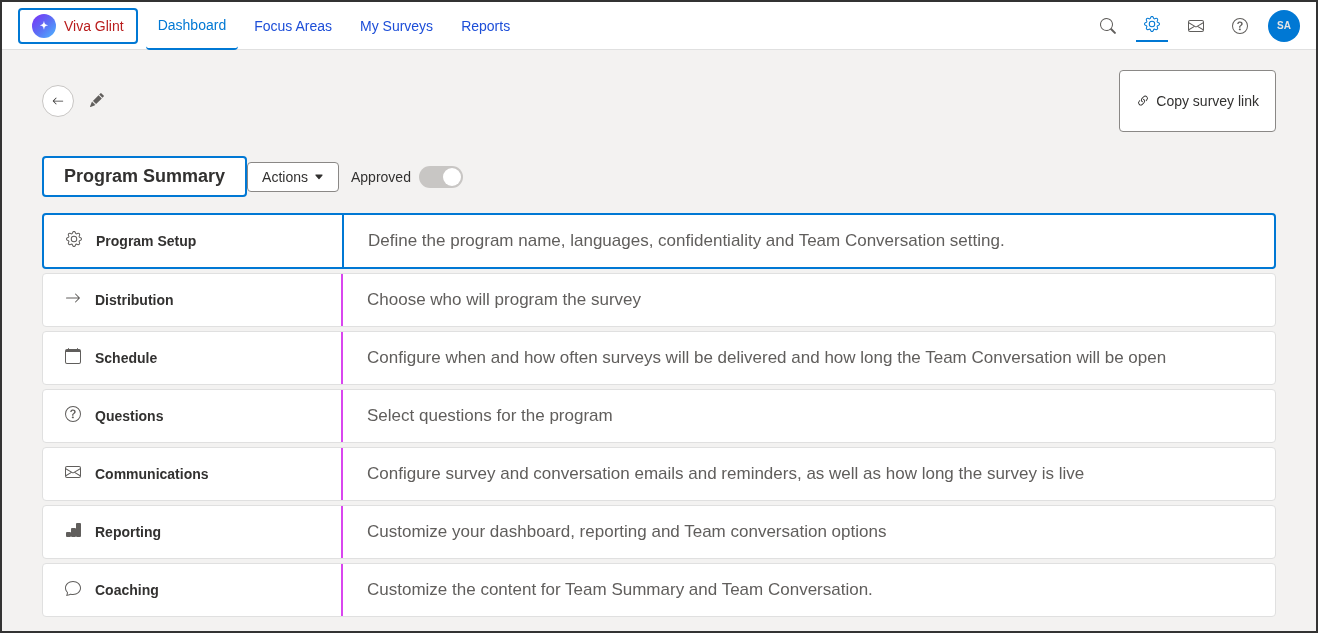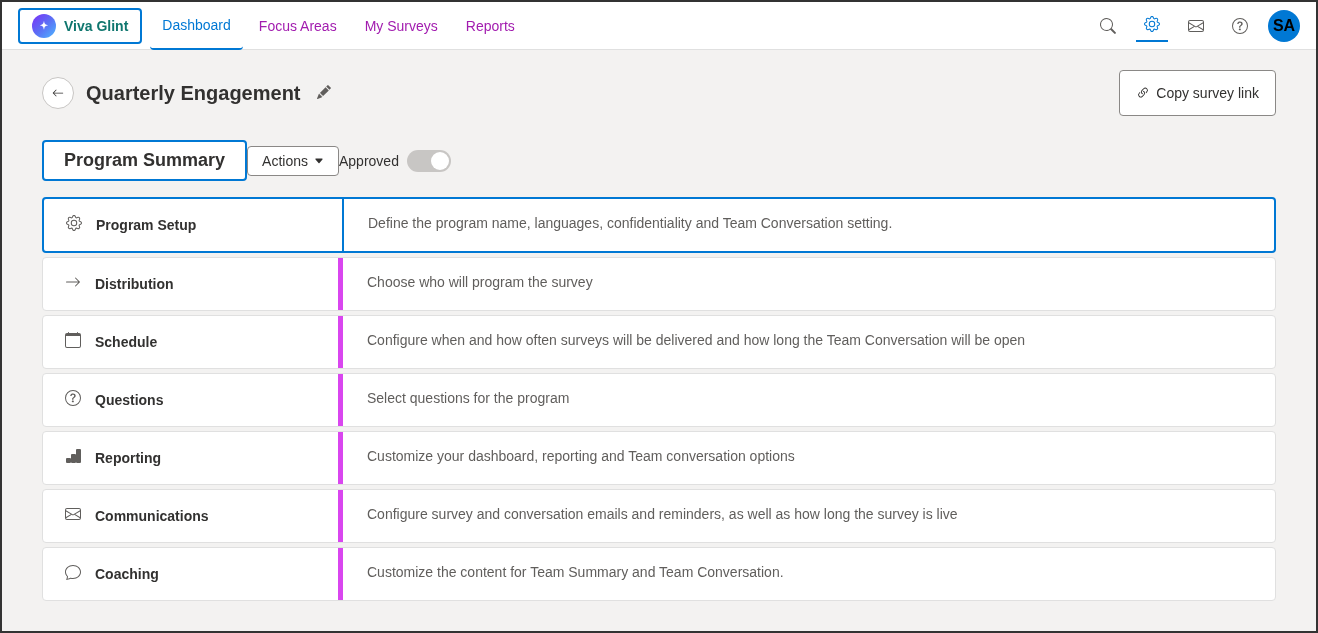--- a/index.html
+++ b/index.html
@@ -40,34 +40,34 @@
       align-items: center;
       justify-content: center;
     }
     .brand-logo span {
       color: white;
       font-size: 10px;
       font-weight: bold;
     }
     .brand-name {
       font-size: 14px;
-      font-weight: 700;
-      color: #0f766e;
+      font-weight: 400;
+      color: #b91c1c;
     }
     .nav-items {
       display: flex;
       align-items: center;
       margin-left: 8px;
       gap: 4px;
       justify-content: space-between;
     }
     .nav-item {
       padding: 4px 12px;
       font-size: 14px;
-      color: #a21caf;
+      color: #1d4ed8;
       cursor: pointer;
       border-radius: 4px;
       height: 48px;
       display: flex;
       align-items: center;
     }
     .nav-item.active {
       color: #0078d4;
       border-bottom: 2px solid #0078d4;
     }
@@ -97,22 +97,22 @@
       padding-bottom: 2px;
     }
     .avatar {
       width: 32px;
       height: 32px;
       background: #0078d4;
       border-radius: 50%;
       display: flex;
       align-items: center;
       justify-content: center;
-      color: #000000;
-      font-size: 16px;
+      color: #e5e5e5;
+      font-size: 10px;
       font-weight: 600;
       cursor: pointer;
     }
 
     
     .content-area {
       background: #f3f2f1;
       padding: 20px 40px;
       height: calc(633px - 48px);
       overflow-y: auto;
@@ -153,21 +153,21 @@
       border: none;
       cursor: pointer;
       color: #605e5c;
       font-size: 14px;
       padding: 4px;
     }
     .copy-link-btn {
       display: flex;
       align-items: center;
       gap: 6px;
-      padding: 14px 16px;
+      padding: 22px 16px;
       border: 1px solid #8a8886;
       border-radius: 4px;
       background: #fff;
       cursor: pointer;
       font-size: 14px;
       color: #323130;
     }
 
     
     .section-header {
@@ -183,20 +183,21 @@
       background: #fff;
     }
     .section-title {
       font-size: 18px;
       font-weight: 600;
       color: #323130;
     }
     .section-controls {
       display: flex;
       align-items: center;
+      gap: 12px;
     }
     .actions-btn {
       display: flex;
       align-items: center;
       gap: 6px;
       padding: 6px 14px;
       border: 1px solid #8a8886;
       border-radius: 4px;
       background: #fff;
       cursor: pointer;
@@ -251,39 +252,39 @@
     .menu-item.selected {
       border: 2px solid #0078d4;
     }
     .menu-item-left {
       display: flex;
       align-items: center;
       gap: 12px;
       width: 300px;
       min-width: 300px;
       padding: 16px 20px;
-      border-right: 5px solid #d946ef;
+      border-right: 2px solid #d946ef;
     }
     .menu-item.selected .menu-item-left {
       border-right: 2px solid #0078d4;
     }
     .menu-item-icon {
       color: #605e5c;
       font-size: 16px;
       width: 20px;
       text-align: center;
       flex-shrink: 0;
     }
     .menu-item-label {
       font-size: 14px;
       font-weight: 600;
       color: #323130;
     }
     .menu-item-desc {
-      font-size: 14px;
+      font-size: 17px;
       color: #605e5c;
       padding: 16px 24px;
       flex: 1;
     }
   </style>
 </head>
 <body>
 
 <nav class="top-nav">
   <div class="brand">
@@ -335,21 +336,20 @@
 
 <div class="content-area">
 
   <div class="page-header">
     <div class="page-header-left">
       <button class="back-btn">
         <svg width="12" height="12" viewBox="0 0 16 16" fill="currentColor">
           <path fill-rule="evenodd" d="M15 8a.5.5 0 0 0-.5-.5H2.707l3.147-3.146a.5.5 0 1 0-.708-.708l-4 4a.5.5 0 0 0 0 .708l4 4a.5.5 0 0 0 .708-.708L2.707 8.5H14.5A.5.5 0 0 0 15 8z"></path>
         </svg>
       </button>
-      <h1 class="page-title">Quarterly Engagement</h1>
       <button class="edit-icon-btn">
         <svg width="14" height="14" viewBox="0 0 16 16" fill="currentColor">
           <path d="M12.854.146a.5.5 0 0 0-.707 0L10.5 1.793 14.207 5.5l1.647-1.646a.5.5 0 0 0 0-.708l-3-3zm.646 6.061L9.793 2.5 3.293 9H3.5a.5.5 0 0 1 .5.5v.5h.5a.5.5 0 0 1 .5.5v.5h.5a.5.5 0 0 1 .5.5v.5h.5a.5.5 0 0 1 .5.5v.207l6.5-6.5zm-7.468 7.468A.5.5 0 0 1 6 13.5V13h-.5a.5.5 0 0 1-.5-.5V12h-.5a.5.5 0 0 1-.5-.5V11h-.5a.5.5 0 0 1-.5-.5V10h-.5a.499.499 0 0 1-.175-.032l-.179.178a.5.5 0 0 0-.11.168l-2 5a.5.5 0 0 0 .65.65l5-2a.5.5 0 0 0 .168-.11l.178-.178z"></path>
         </svg>
       </button>
     </div>
     <button class="copy-link-btn">
       <svg width="14" height="14" viewBox="0 0 16 16" fill="currentColor">
         <path d="M4.715 6.542 3.343 7.914a3 3 0 1 0 4.243 4.243l1.828-1.829A3 3 0 0 0 8.586 5.5L8 6.086a1.002 1.002 0 0 0-.154.199 2 2 0 0 1 .861 3.337L6.88 11.45a2 2 0 1 1-2.83-2.83l.793-.792a4.018 4.018 0 0 1-.128-1.287z"></path>
         <path d="M6.586 4.672A3 3 0 0 0 7.414 9.5l.775-.776a2 2 0 0 1-.896-3.346L9.12 3.55a2 2 0 1 1 2.83 2.83l-.793.792c.112.42.155.855.128 1.287l1.372-1.372a3 3 0 1 0-4.243-4.243L6.586 4.672z"></path>
@@ -411,38 +411,38 @@
               <path d="M8 15A7 7 0 1 1 8 1a7 7 0 0 1 0 14zm0 1A8 8 0 1 0 8 0a8 8 0 0 0 0 16z"></path>
               <path d="M5.255 5.786a.237.237 0 0 0 .241.247h.825c.138 0 .248-.113.266-.25.09-.656.54-1.134 1.342-1.134.686 0 1.314.343 1.314 1.168 0 .635-.374.927-.965 1.371-.673.489-1.206 1.06-1.168 1.987l.003.217a.25.25 0 0 0 .25.246h.811a.25.25 0 0 0 .25-.25v-.105c0-.718.273-.927 1.01-1.486.609-.463 1.244-.977 1.244-2.056 0-1.511-1.276-2.241-2.673-2.241-1.267 0-2.655.59-2.75 2.286zm1.557 5.763c0 .533.425.927 1.01.927.609 0 1.028-.394 1.028-.927 0-.552-.42-.94-1.029-.94-.584 0-1.009.388-1.009.94z"></path>
             </svg></span>
       <span class="menu-item-label">Questions</span>
     </div>
     <span class="menu-item-desc">Select questions for the program</span>
   </div>
       <div class="menu-item">
     <div class="menu-item-left">
       <span class="menu-item-icon"><svg width="16" height="16" viewBox="0 0 16 16" fill="currentColor">
+              <path d="M0 4a2 2 0 0 1 2-2h12a2 2 0 0 1 2 2v8a2 2 0 0 1-2 2H2a2 2 0 0 1-2-2V4zm2-1a1 1 0 0 0-1 1v.217l7 4.2 7-4.2V4a1 1 0 0 0-1-1H2zm13 2.383-4.758 2.855L15 11.114v-5.73zm-.034 6.878L9.271 8.82 8 9.583 6.728 8.82l-5.694 3.44A1 1 0 0 0 2 13h12a1 1 0 0 0 .966-.739zM1 11.114l4.758-2.876L1 5.383v5.73z"></path>
+            </svg></span>
+      <span class="menu-item-label">Communications</span>
+    </div>
+    <span class="menu-item-desc">Configure survey and conversation emails and reminders, as well as how long the survey is live</span>
+  </div>
+      <div class="menu-item">
+    <div class="menu-item-left">
+      <span class="menu-item-icon"><svg width="16" height="16" viewBox="0 0 16 16" fill="currentColor">
               <path d="M2 10h3a1 1 0 0 1 1 1v3a1 1 0 0 1-1 1H2a1 1 0 0 1-1-1v-3a1 1 0 0 1 1-1zm5-4h3a1 1 0 0 1 1 1v7a1 1 0 0 1-1 1H7a1 1 0 0 1-1-1V7a1 1 0 0 1 1-1zm5-5h3a1 1 0 0 1 1 1v12a1 1 0 0 1-1 1h-3a1 1 0 0 1-1-1V2a1 1 0 0 1 1-1z"></path>
             </svg></span>
       <span class="menu-item-label">Reporting</span>
     </div>
     <span class="menu-item-desc">Customize your dashboard, reporting and Team conversation options</span>
   </div>
       <div class="menu-item">
     <div class="menu-item-left">
       <span class="menu-item-icon"><svg width="16" height="16" viewBox="0 0 16 16" fill="currentColor">
-              <path d="M0 4a2 2 0 0 1 2-2h12a2 2 0 0 1 2 2v8a2 2 0 0 1-2 2H2a2 2 0 0 1-2-2V4zm2-1a1 1 0 0 0-1 1v.217l7 4.2 7-4.2V4a1 1 0 0 0-1-1H2zm13 2.383-4.758 2.855L15 11.114v-5.73zm-.034 6.878L9.271 8.82 8 9.583 6.728 8.82l-5.694 3.44A1 1 0 0 0 2 13h12a1 1 0 0 0 .966-.739zM1 11.114l4.758-2.876L1 5.383v5.73z"></path>
-            </svg></span>
-      <span class="menu-item-label">Communications</span>
-    </div>
-    <span class="menu-item-desc">Configure survey and conversation emails and reminders, as well as how long the survey is live</span>
-  </div>
-      <div class="menu-item">
-    <div class="menu-item-left">
-      <span class="menu-item-icon"><svg width="16" height="16" viewBox="0 0 16 16" fill="currentColor">
               <path d="M2.678 11.894a1 1 0 0 1 .287.801 10.97 10.97 0 0 1-.398 2c1.395-.323 2.247-.697 2.634-.893a1 1 0 0 1 .71-.074A8.06 8.06 0 0 0 8 14c3.996 0 7-2.807 7-6 0-3.192-3.004-6-7-6S1 4.808 1 8c0 1.468.617 2.83 1.678 3.894zm-.493 3.905a21.682 21.682 0 0 1-.713.129c-.2.032-.352-.176-.273-.362a9.68 9.68 0 0 0 .244-.637l.003-.01c.248-.72.45-1.548.524-2.319C.743 11.37 0 9.76 0 8c0-3.866 3.582-7 8-7s8 3.134 8 7-3.582 7-8 7a9.06 9.06 0 0 1-2.347-.306c-.52.263-1.639.742-3.468 1.105z"></path>
             </svg></span>
       <span class="menu-item-label">Coaching</span>
     </div>
     <span class="menu-item-desc">Customize the content for Team Summary and Team Conversation.</span>
   </div>
     </div>
 
 </div>
 

